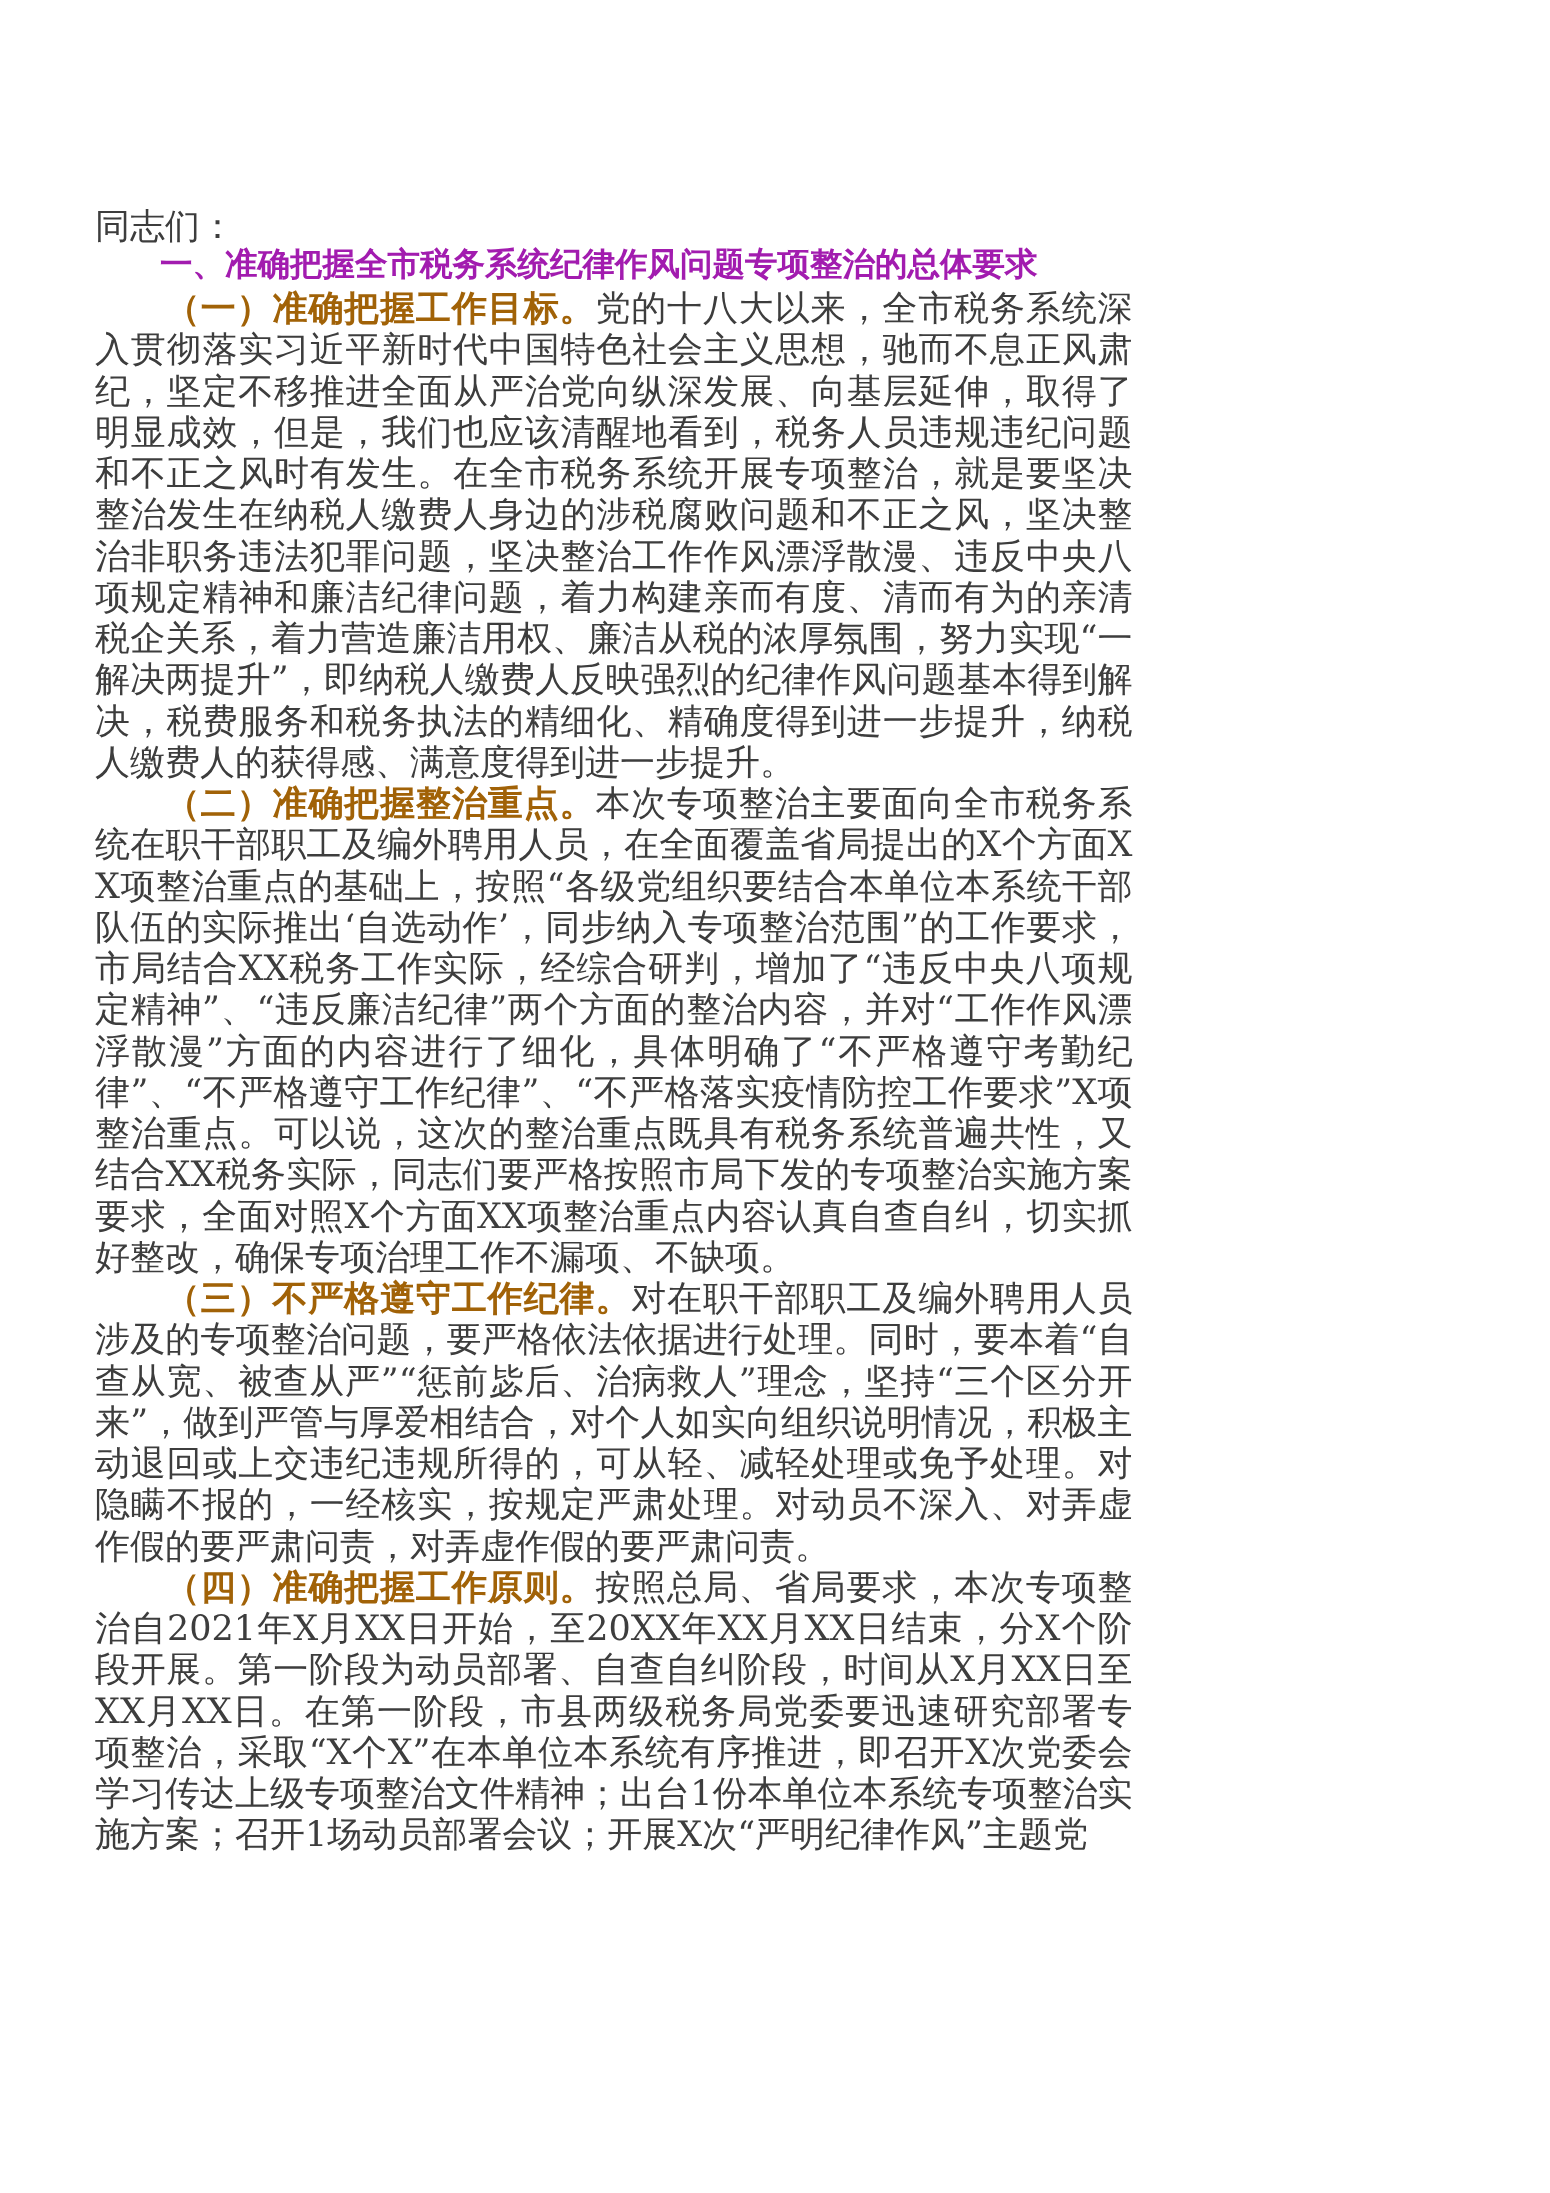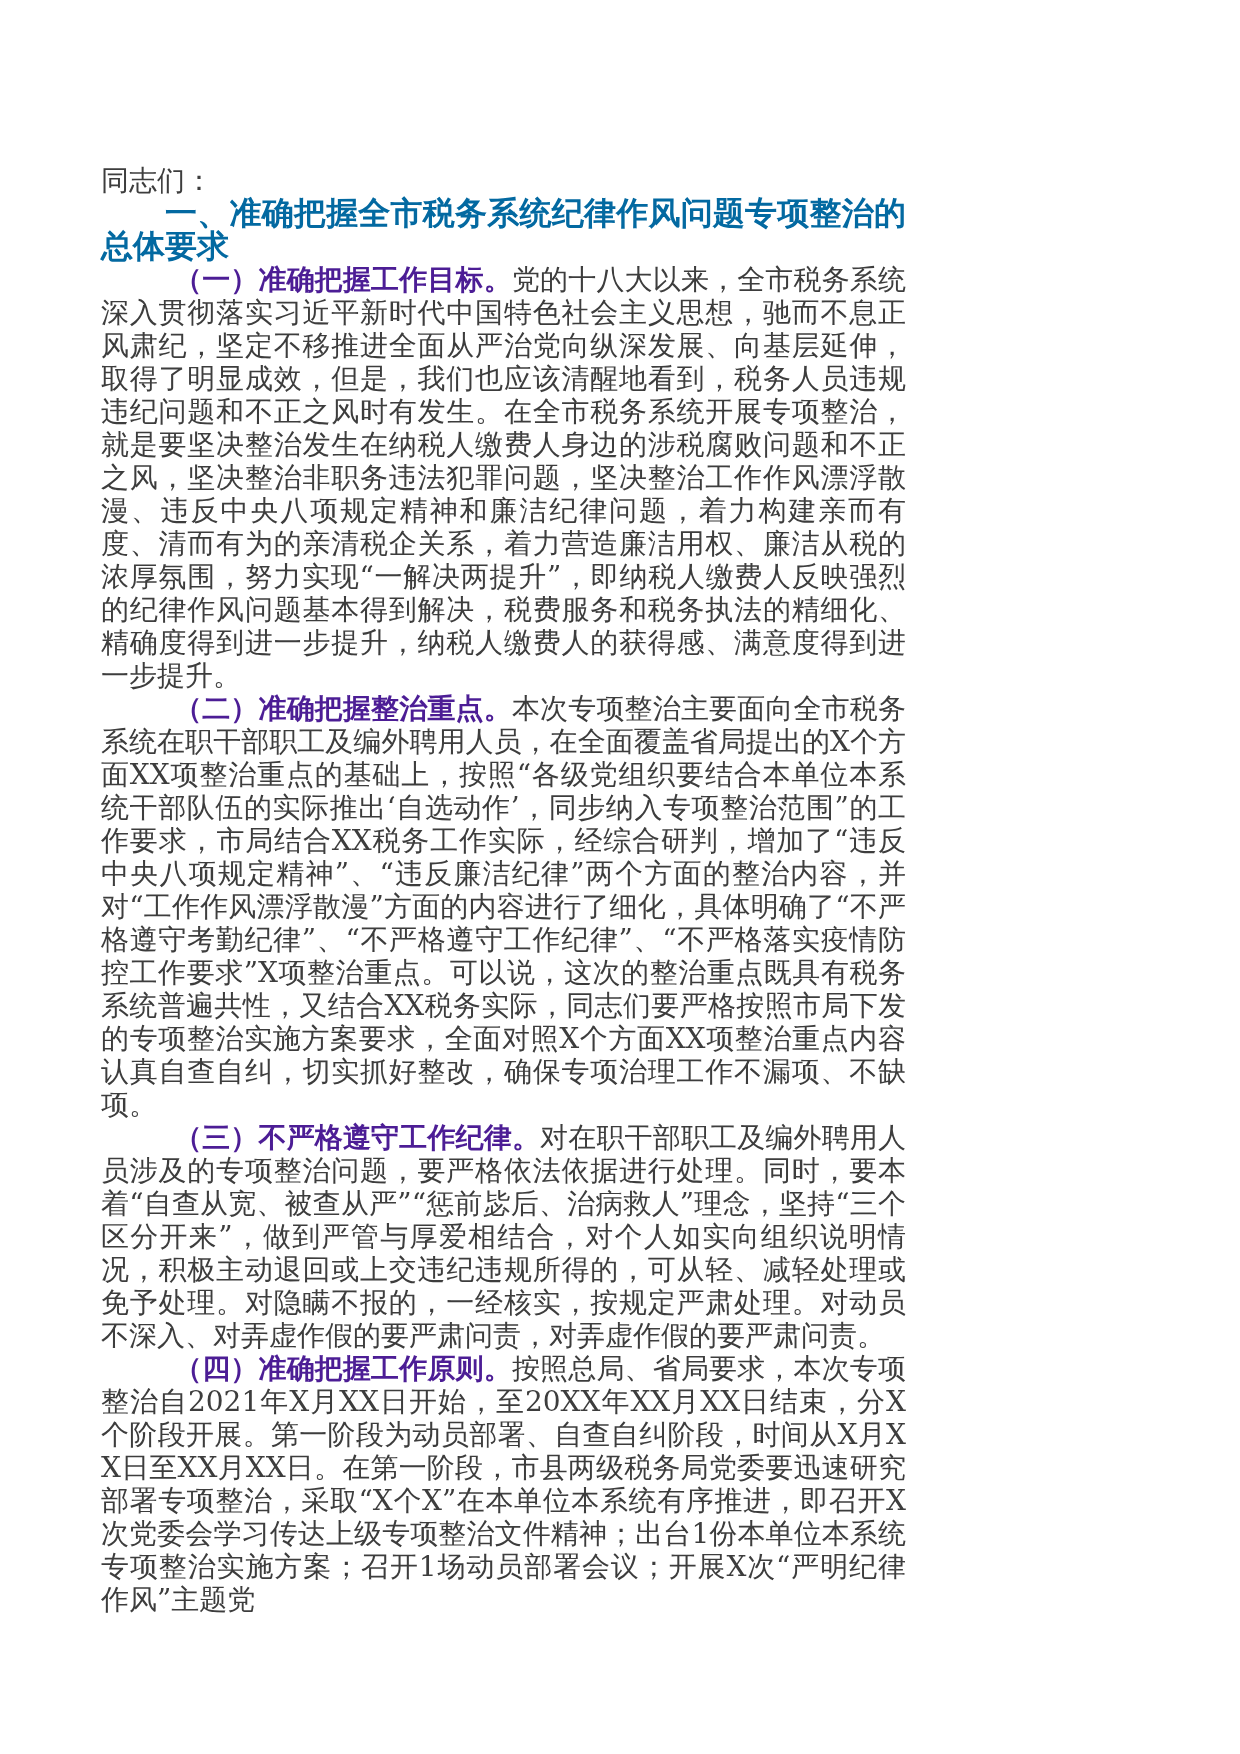--- a/index.html
+++ b/index.html
@@ -6,51 +6,50 @@
     margin: 0;
     padding: 0;
     background: #ffffff;
   }
   .page {
     position: relative;
     width: 1096px;
     height: 1754px;
     box-sizing: border-box;
     background: #ffffff;
-    padding: 164px 190px 0 101px;
+    padding: 164px 190px 0 76px;
     overflow: hidden;
   }
   .para {
     margin: 0;
     padding: 0;
     font-family: "DejaVu Serif", "Liberation Serif", serif;
     font-size: 28px;
     line-height: 33px;
     color: #3d3d3d;
     text-align: justify;
     text-justify: inter-character;
     text-indent: 2em;
     letter-spacing: 0;
     word-break: break-all;
   }
   .salutation {
     text-indent: 0;
   }
   .heading {
-    font-family: Liberation Serif, serif;
+    font-family: Liberation Mono, monospace;
     font-weight: 700;
-    color: #0369a1;
-    font-size: 32px;
+    color: #a21caf;
+    font-size: 26px;
     line-height: 33px;
   }
   .lead {
     font-family: "DejaVu Sans", "Liberation Sans", sans-serif;
     font-weight: 700;
-    color: #4c1d95;
-    margin-left: 17px;
+    color: #a16207;
   }
 </style>
 </head>
 <body>
 
 <div class="page">
 
   <p class="para salutation">同志们：</p>
 
 

